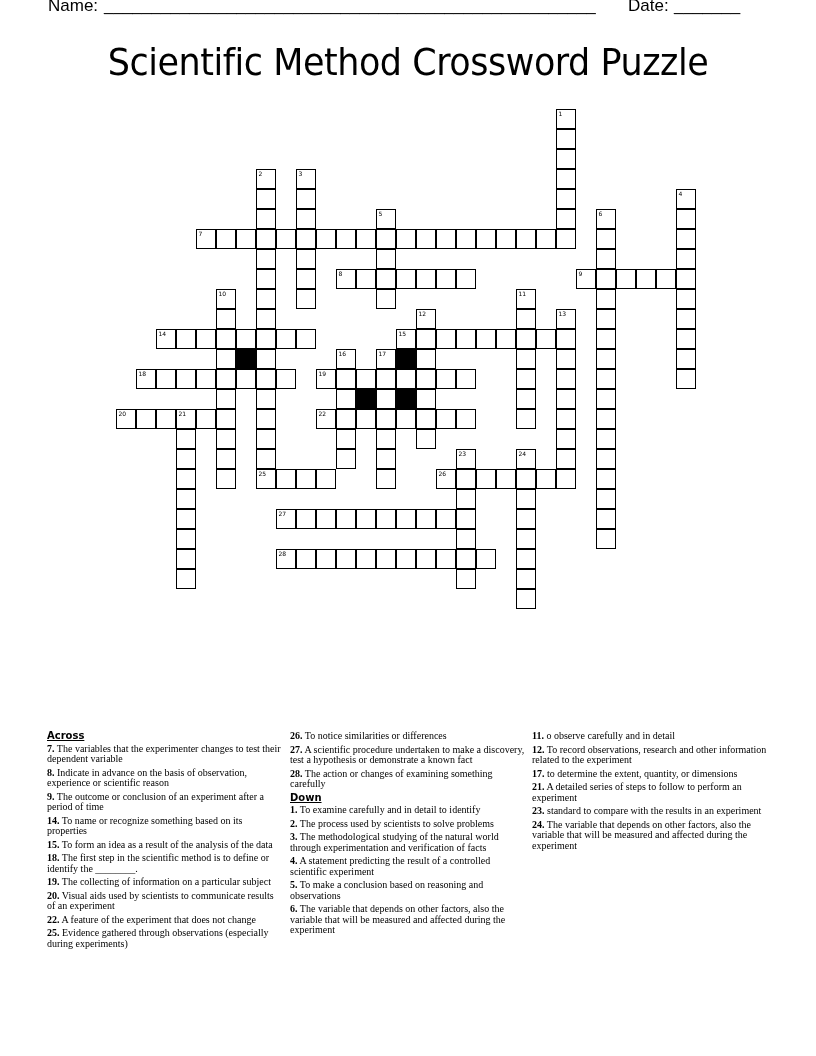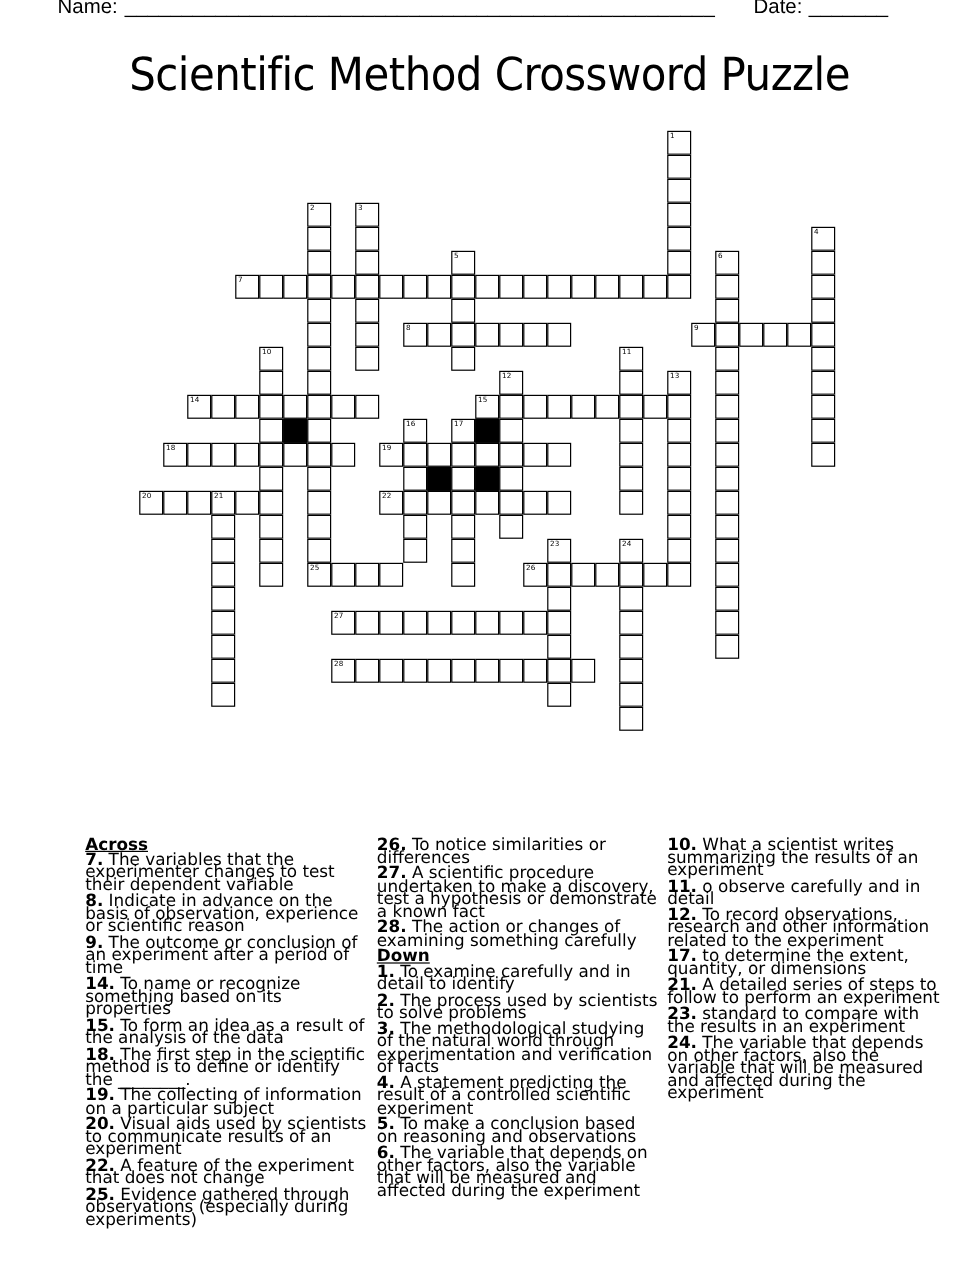--- a/index.html
+++ b/index.html
@@ -7,22 +7,22 @@
   .header-line { position: absolute; top: -4px; left: 0; width: 816px; height: 24px; font-family: "Liberation Sans", sans-serif; font-size: 17px; }
   .name-label { position: absolute; left: 48px; top: 0; }
   .name-blank { position: absolute; left: 104px; top: 0; }
   .date-label { position: absolute; left: 628px; top: 0; }
   .date-blank { position: absolute; left: 674px; top: 0; }
   .title { position: absolute; top: 40px; left: 0; width: 816px; text-align: center; font-family: "DejaVu Sans", sans-serif; font-size: 38px; letter-spacing: -0.5px; transform: scaleX(0.92); transform-origin: center; }
   .grid { position: absolute; left: 117px; top: 110px; width: 600px; height: 520px; }
   .cell { position: absolute; width: 20px; height: 20px; box-sizing: border-box; border: 1.2px solid #000; background: #fff; margin-left: -0.6px; margin-top: -0.6px; }
   .cell.black { background: #000; }
   .cell .num { position: absolute; left: 1px; top: 0px; font-size: 6px; line-height: 7px; font-family: "DejaVu Sans", sans-serif; }
-  .clues { position: absolute; top: 699px; font-size: 14px; line-height: 10.5px; font-family: "DejaVu Sans", sans-serif; margin-left: 24px; }
-  .clues .clue { margin-bottom: 3px; }
+  .clues { position: absolute; top: 731px; font-size: 10px; line-height: 10.5px; font-family: "DejaVu Sans", sans-serif; }
+  .clues .clue { margin-bottom: 3px; font-family: Liberation Serif, serif; }
   .clues .clue b { font-weight: bold; }
   .clues .section { text-decoration: underline; font-weight: bold; margin-bottom: 2px; }
   .col1 { left: 47px; width: 235px; }
   .col2 { left: 290px; width: 235px; }
   .col3 { left: 532px; width: 235px; }
 </style>
 </head>
 <body>
 
 <div class="header-line">
@@ -333,20 +333,19 @@
   <div class="section">Down</div>
   <div class="clue"><b>1.</b> <span>To examine carefully and in detail to identify</span></div>
   <div class="clue"><b>2.</b> <span>The process used by scientists to solve problems</span></div>
   <div class="clue"><b>3.</b> <span>The methodological studying of the natural world through experimentation and verification of facts</span></div>
   <div class="clue"><b>4.</b> <span>A statement predicting the result of a controlled scientific experiment</span></div>
   <div class="clue"><b>5.</b> <span>To make a conclusion based on reasoning and observations</span></div>
   <div class="clue"><b>6.</b> <span>The variable that depends on other factors, also the variable that will be measured and affected during the experiment</span></div>
 </div>
 
 <div class="clues col3">
-  <div class="clue"><b>10.</b> <span>What a scientist writes summarizing the results of an experiment</span></div>
   <div class="clue"><b>11.</b> <span>o observe carefully and in detail</span></div>
   <div class="clue"><b>12.</b> <span>To record observations, research and other information related to the experiment</span></div>
   <div class="clue"><b>17.</b> <span>to determine the extent, quantity, or dimensions</span></div>
   <div class="clue"><b>21.</b> <span>A detailed series of steps to follow to perform an experiment</span></div>
   <div class="clue"><b>23.</b> <span>standard to compare with the results in an experiment</span></div>
   <div class="clue"><b>24.</b> <span>The variable that depends on other factors, also the variable that will be measured and affected during the experiment</span></div>
 </div>
 
 </body></html>

